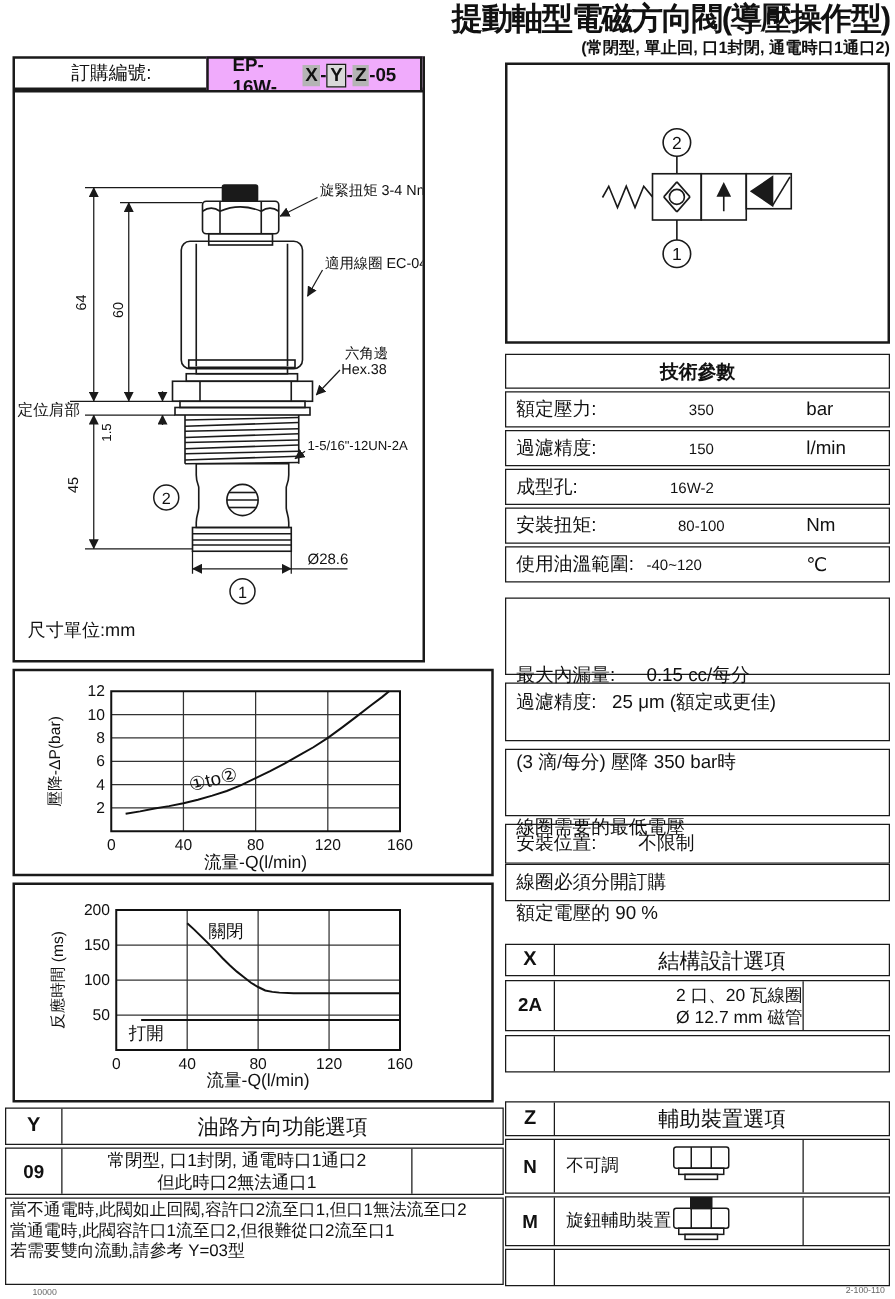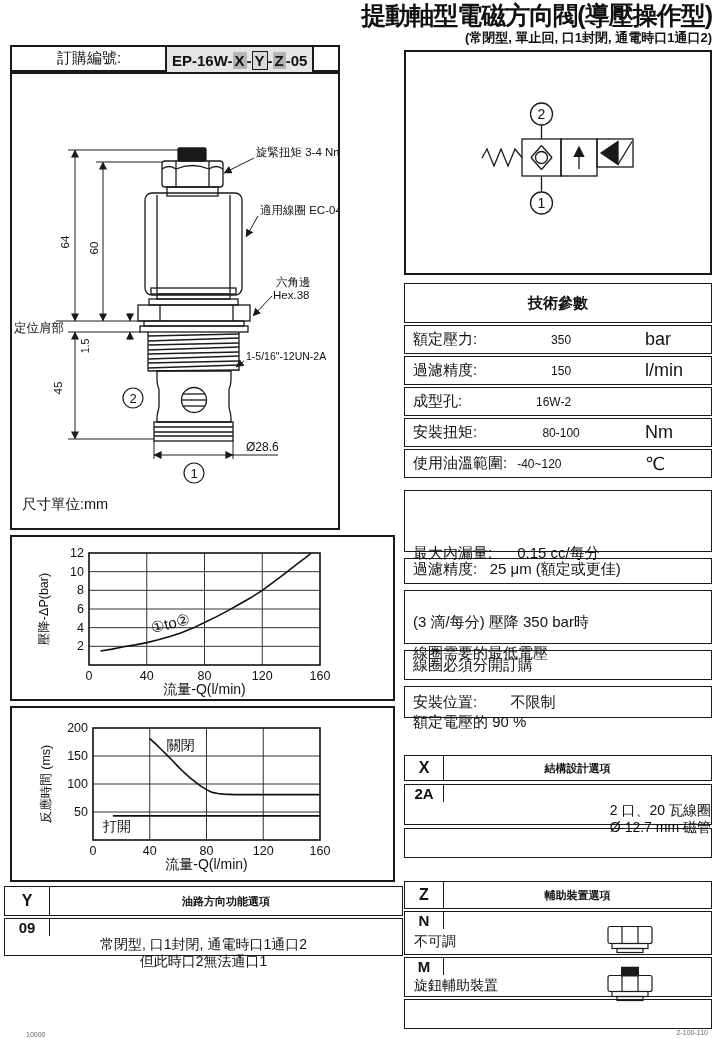--- a/index.html
+++ b/index.html
@@ -11,50 +11,50 @@
 
   
   .title-wrap{position:absolute;top:2px;left:250px;right:4px;text-align:right;}
   .main-title{font-size:25px;font-weight:bold;letter-spacing:-1px;line-height:1.1;}
   .sub-title{font-size:13px;font-weight:bold;margin-top:-1px;}
 
   
   .order-box{left:10px;top:45px;width:330px;height:27px;display:flex;align-items:center;}
   .order-label{margin-left:45px;font-size:15px;}
   .order-code{position:absolute;left:153px;top:-2px;height:27px;border:2px solid #1a1a1a;
-              display:flex;align-items:center;padding:0 5px;font-weight:bold;font-size:15px;background:#e5e5e5;}
+              display:flex;align-items:center;padding:0 19px;font-weight:bold;font-size:15px;background:#f0abfc;}
   .chip{padding:0 2px;}
   .chip.gray{background:#b4b4b4;}
   .chip.outline{border:1.5px solid #1a1a1a;background:#d9d9d9;padding:0 2px;}
 
   
   .drawing-box{left:10px;top:72px;width:330px;height:458px;}
   .units-note{position:absolute;left:10px;bottom:14px;font-size:14.5px;}
   svg text{fill:#111;}
 
   
   .tech-col{left:404px;top:283px;width:308px;}
-  .tech-head{height:40px;margin-bottom:2px;display:flex;align-items:center;justify-content:center;
+  .tech-head{height:28px;margin-bottom:2px;display:flex;align-items:center;justify-content:center;
              font-weight:bold;font-size:15px;}
   .tech-row{height:29px;margin-bottom:2px;display:flex;align-items:center;padding:0 8px;font-size:15px;}
   .tech-row .val{flex:1;text-align:center;font-size:12px;}
-  .tech-row .unit{width:58px;text-align:left;font-size:18px;}
+  .tech-row .unit{width:58px;text-align:left;font-size:15px;}
   .tech-row.tight .val{text-align:left;padding-left:10px;}
   .note{padding:3px 8px;font-size:15px;line-height:1.55;white-space:pre-wrap;}
   .n0{height:62px;margin:12px 0 6px 0;}
-  .n1{height:26px;margin-bottom:6px;display:flex;align-items:flex-end;}
+  .n1{height:47px;margin-bottom:6px;display:flex;align-items:flex-start;}
   .n2{height:54px;margin-bottom:6px;}
   .n3{height:30px;margin-bottom:6px;display:flex;align-items:center;}
   .n4{height:32px;display:flex;align-items:center;}
 
   
   .opt-head{display:flex;box-sizing:border-box;}
   .opt-head .cell-code{width:38px;border-right:1.5px solid #1a1a1a;display:flex;align-items:center;justify-content:center;font-weight:bold;font-size:16px;}
-  .opt-head .cell-title{flex:1;display:flex;align-items:center;justify-content:center;font-weight:bold;font-size:11px;}
-  .opt-row{display:flex;box-sizing:border-box;flex-direction:column;}
+  .opt-head .cell-title{flex:1;display:flex;align-items:center;justify-content:center;font-weight:normal;font-size:17px;}
+  .opt-row{display:flex;box-sizing:border-box;}
   .opt-row .cell-code{width:38px;border-right:1.5px solid #1a1a1a;display:flex;align-items:center;justify-content:center;font-weight:bold;font-size:15px;}
   .opt-row .cell-body{flex:1;position:relative;display:flex;flex-direction:column;justify-content:center;font-size:14px;}
   .opt-row .cell-tail{width:68px;border-left:1.5px solid #1a1a1a;}
   .x-table{left:404px;top:755px;width:308px;}
   .x-head{height:26px;margin-bottom:3px;}
   .x-row{height:41px;margin-bottom:3px;}
   .x-row .cell-body{text-align:center;line-height:1.2;align-items:flex-end;}
   .x-empty{height:30px;}
   .z-table{left:404px;top:881px;width:308px;}
   .z-head{height:28px;margin-bottom:2px;}
@@ -269,25 +269,25 @@
     <div>最大內漏量:      0.15 cc/每分</div>
     <div>(3 滴/每分) 壓降 350 bar時</div>
   </div>
   <div class="rowbox note n1">
     <div>過濾精度:   25 μm (額定或更佳)</div>
   </div>
   <div class="rowbox note n2">
     <div>線圈需要的最低電壓</div>
     <div>額定電壓的 90 %</div>
   </div>
+  <div class="rowbox note n4">
+    <div>安裝位置:        不限制</div>
+  </div>
   <div class="rowbox note n3">
     <div>線圈必須分開訂購</div>
-  </div>
-  <div class="rowbox note n4">
-    <div>安裝位置:        不限制</div>
   </div>
 </div>
 
 <div class="abs box" style="left:10px;top:535px;width:385px;height:166px;">
   <svg width="381" height="162" viewBox="0 0 381 162">
       <line x1="134.75" y1="16" x2="134.75" y2="128" stroke="#333" stroke-width="1"></line>
       <line x1="192.5" y1="16" x2="192.5" y2="128" stroke="#333" stroke-width="1"></line>
       <line x1="250.25" y1="16" x2="250.25" y2="128" stroke="#333" stroke-width="1"></line>
       <line x1="77" y1="109.33333333333334" x2="308" y2="109.33333333333334" stroke="#333" stroke-width="1"></line>
       <line x1="77" y1="90.66666666666667" x2="308" y2="90.66666666666667" stroke="#333" stroke-width="1"></line>
@@ -365,20 +365,25 @@
     <div class="cell-title">油路方向功能選項</div>
   </div>
   <div class="rowbox opt-row y-row">
     <div class="cell-code">09</div>
     <div class="cell-body">
       <div>常閉型, 口1封閉, 通電時口1通口2</div>
       <div>但此時口2無法通口1</div>
     </div>
     <div class="cell-tail"></div>
   </div>
+  <div class="rowbox y-caption">
+    <div>當不通電時,此閥如止回閥,容許口2流至口1,但口1無法流至口2</div>
+    <div>當通電時,此閥容許口1流至口2,但很難從口2流至口1</div>
+    <div>若需要雙向流動,請參考 Y=03型</div>
+  </div>
 </div>
 
 <div class="abs z-table">
   <div class="rowbox opt-head z-head">
     <div class="cell-code">Z</div>
     <div class="cell-title">輔助裝置選項</div>
   </div>
   <div class="rowbox opt-row z-rowN">
     <div class="cell-code">N</div>
     <div class="cell-body">

